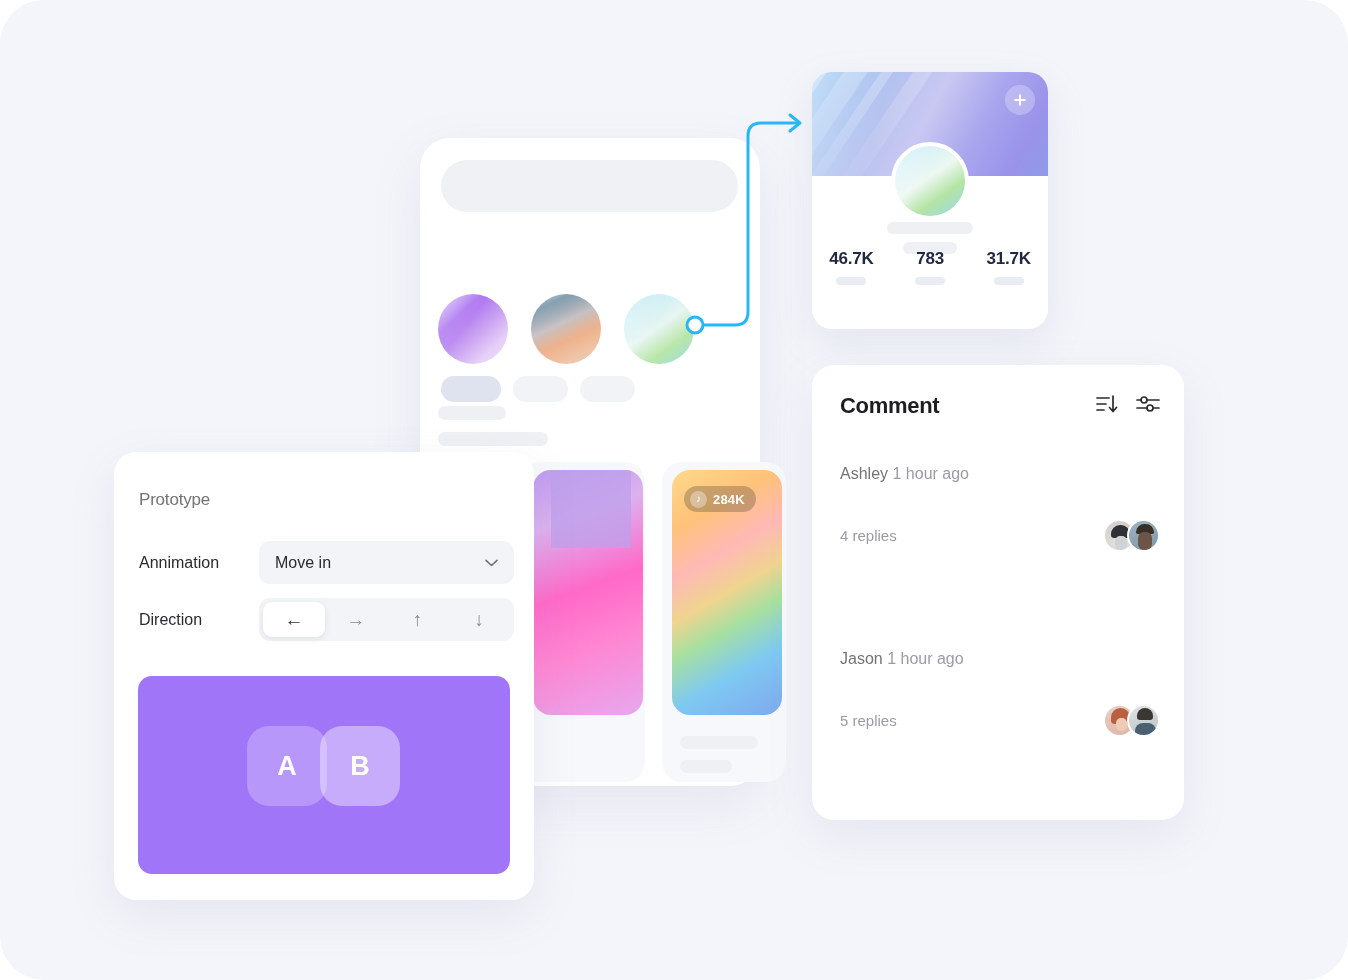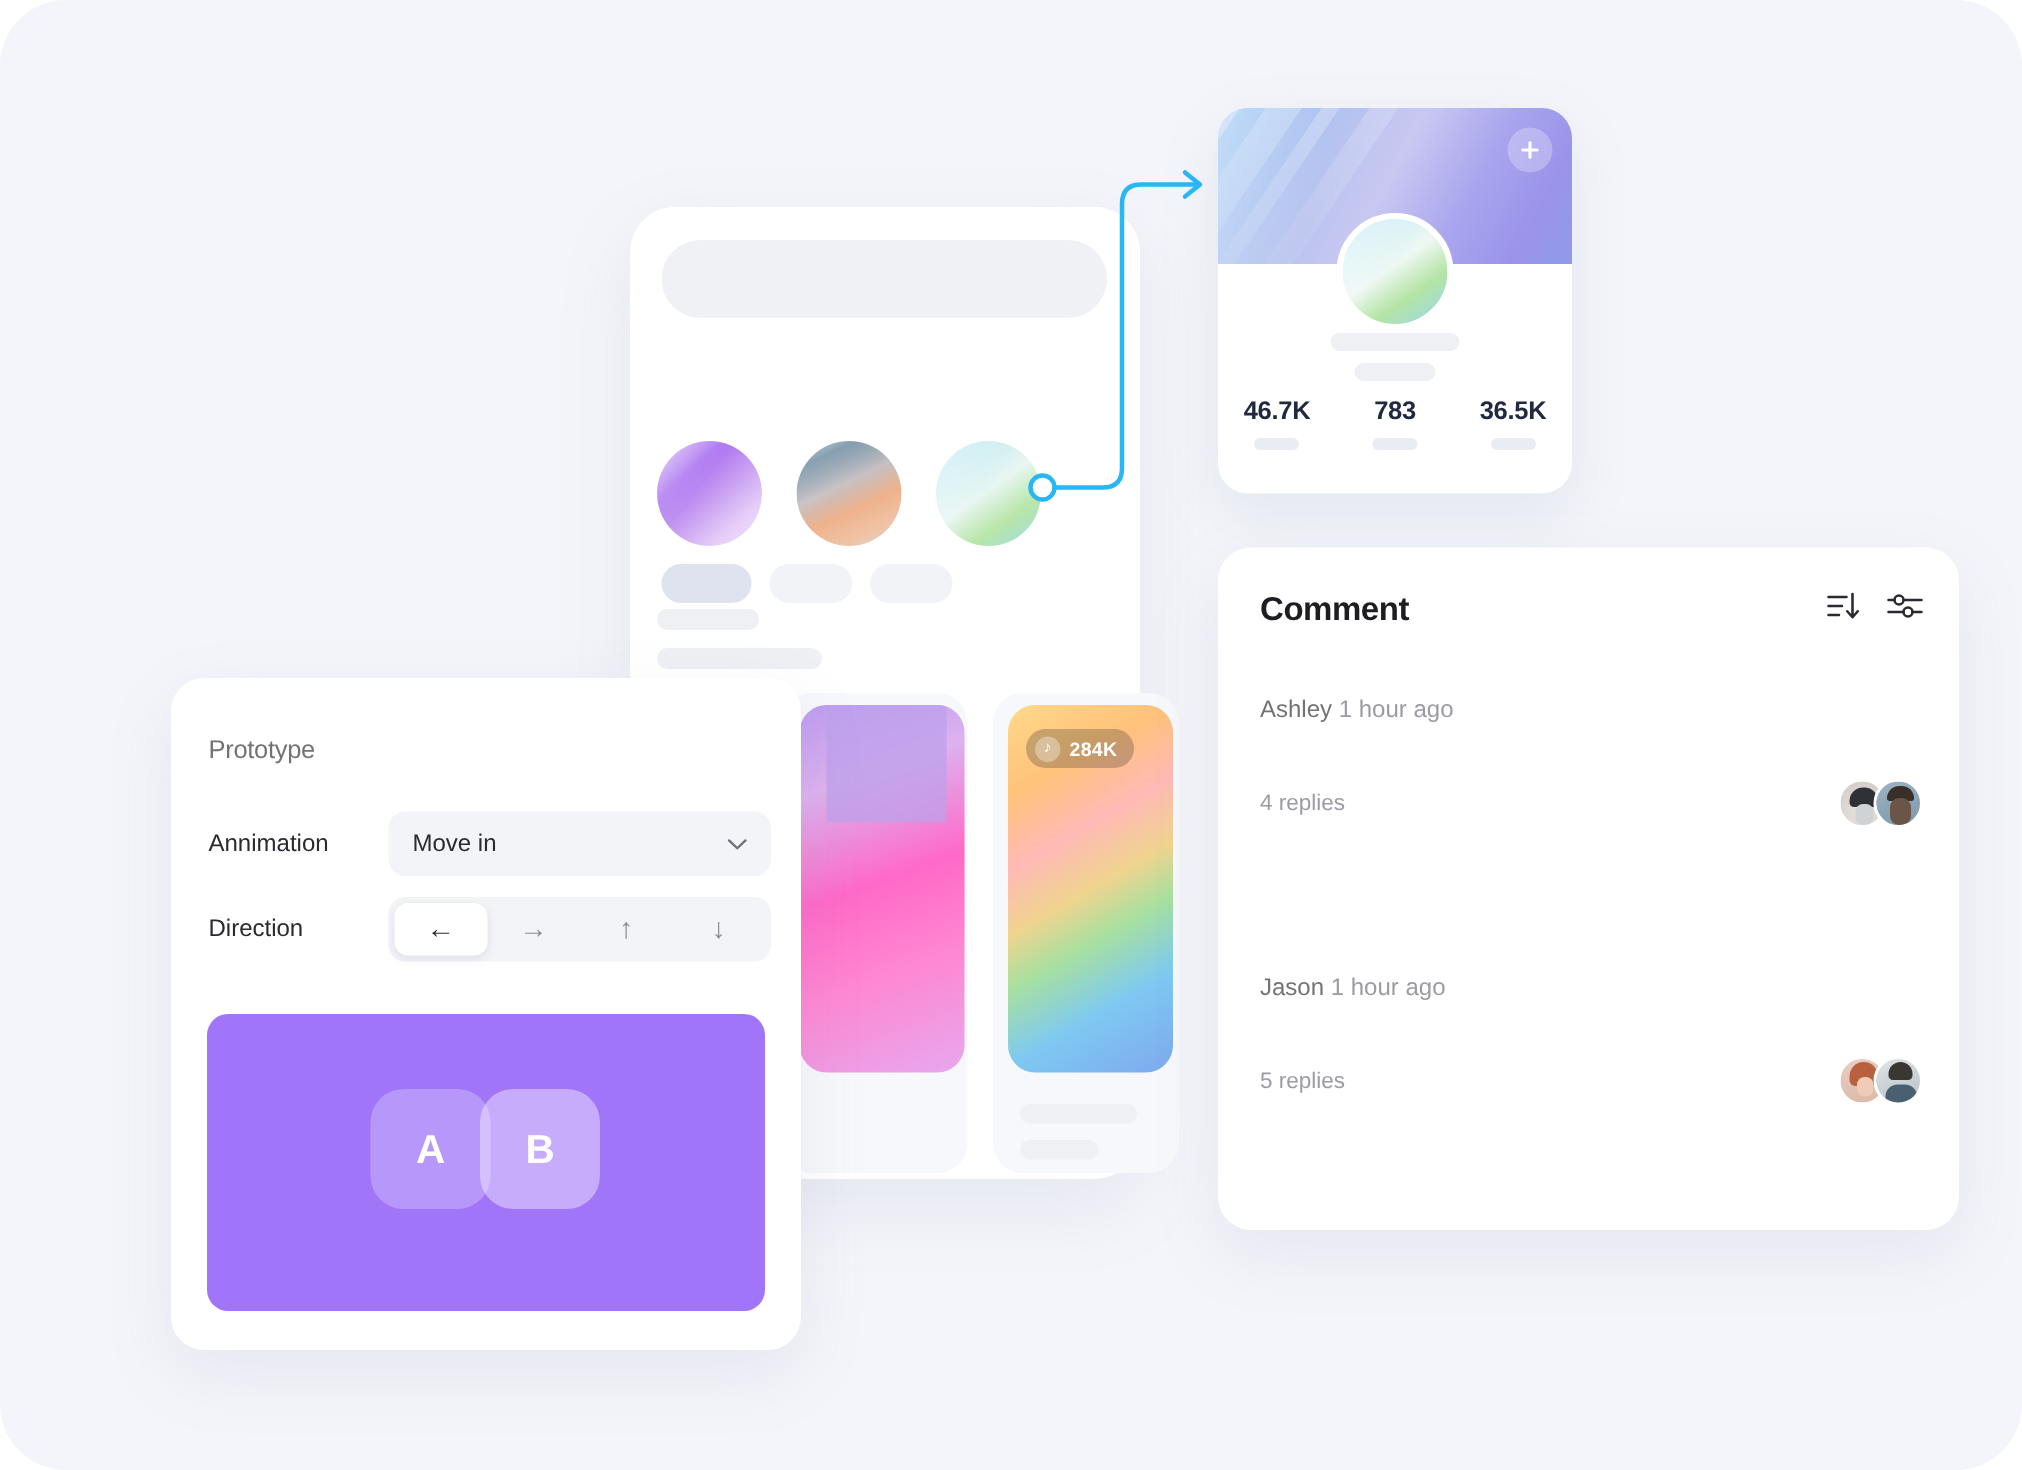--- a/index.html
+++ b/index.html
@@ -186,21 +186,21 @@
     height: 78px;
     border-radius: 50%;
     border: 4px solid #ffffff;
     background:
       linear-gradient(120deg, rgba(255,255,255,.65) 0%, rgba(255,255,255,0) 45%),
       linear-gradient(145deg, #a8e0f0 0%, #d4f0f4 22%, #eef8f3 46%, #b4e4a4 70%, #a6ddcc 86%, #8ed1e3 100%);
   }
   #profile-stats {
     position: absolute;
     left: 0;
-    top: 192px;
+    top: 177px;
     width: 100%;
     display: flex;
   }
   .stat { flex: 1; text-align: center; }
   .stat-value {
     font-size: 17px;
     font-weight: bold;
     color: #20293f;
     letter-spacing: -0.2px;
   }
@@ -219,21 +219,21 @@
     width: 190px;
     height: 260px;
     pointer-events: none;
   }
 
   
   #comment-card {
     position: absolute;
     left: 812px;
     top: 365px;
-    width: 494px;
+    width: 372px;
     height: 455px;
     background: #ffffff;
     border-radius: 22px;
     box-shadow: 0 16px 45px rgba(130,140,175,0.13);
   }
   #comment-header {
     position: absolute;
     left: 28px; right: 24px;
     top: 28px;
     display: flex;
@@ -426,21 +426,21 @@
     <div id="profile-stats">
       <div class="stat">
         <div class="stat-value">46.7K</div>
         <div class="stat-bar"></div>
       </div>
       <div class="stat">
         <div class="stat-value">783</div>
         <div class="stat-bar"></div>
       </div>
       <div class="stat">
-        <div class="stat-value">36.5K</div>
+        <div class="stat-value">31.7K</div>
         <div class="stat-bar"></div>
       </div>
     </div>
   </div>
 
   <svg id="connector" viewBox="0 0 190 260">
     <path d="M22 235 H55 Q68 235 68 222 V46 Q68 33 81 33 H118" fill="none" stroke="#29B6F6" stroke-width="3" stroke-linecap="round"></path>
     <path d="M110 25 L120 33 L110 41" fill="none" stroke="#29B6F6" stroke-width="3" stroke-linecap="round" stroke-linejoin="round"></path>
     <circle cx="15" cy="235" r="8" fill="#ffffff" stroke="#29B6F6" stroke-width="3"></circle>
   </svg>

